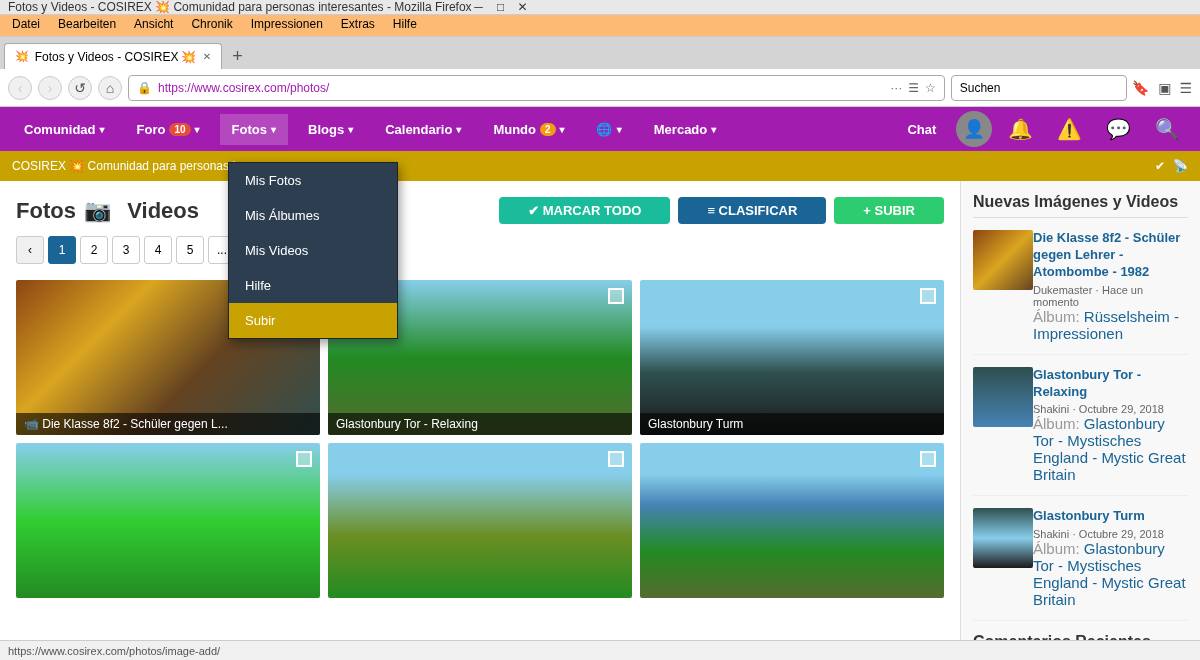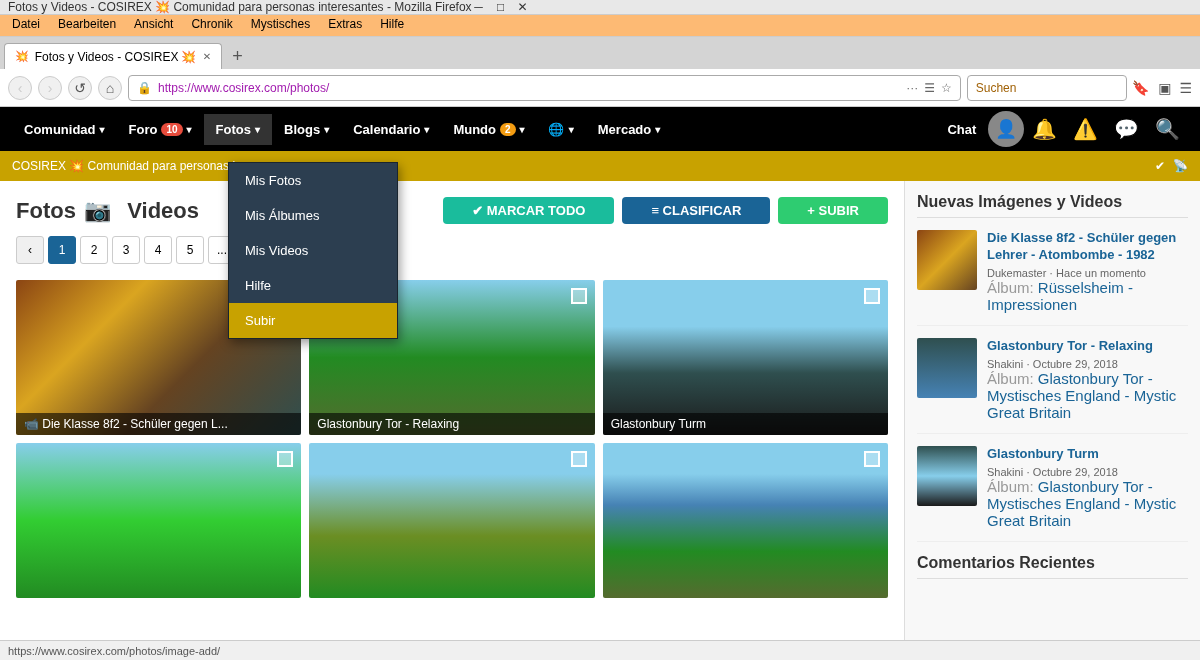--- a/index.html
+++ b/index.html
@@ -91,38 +91,38 @@
       background: white;
       font-size: 12px;
       gap: 6px;
     }
     .address-text { flex: 1; color: #a21caf; }
     .address-icons { display: flex; gap: 6px; color: #666; font-size: 12px; }
     .search-bar {
       border: 1px solid #aaa;
       border-radius: 4px;
       height: 26px;
-      width: 160px;
+      width: 176px;
       display: flex;
       align-items: center;
       padding: 0 8px;
       font-size: 12px;
       gap: 4px;
-      color: #a16207;
+      color: #000000;
     }
     .toolbar-icons { display: flex; gap: 8px; align-items: center; color: #555; font-size: 14px; }
 
     
     .site-nav {
-      background: #000000;
+      background: #a21caf;
       height: 44px;
       display: flex;
       align-items: center;
       padding: 0 12px;
-      gap: 0;
+      gap: 8px;
     }
     .nav-item {
       color: white;
       padding: 8px 12px;
       cursor: pointer;
       display: flex;
       align-items: center;
       gap: 4px;
       font-size: 13px;
       font-weight: bold;
@@ -272,37 +272,36 @@
     
     .photo-1 { background: linear-gradient(135deg, #8B4513 0%, #DAA520 30%, #654321 60%, #2F4F4F 100%); }
     .photo-2 { background: linear-gradient(180deg, #87CEEB 0%, #228B22 50%, #556B2F 100%); }
     .photo-3 { background: linear-gradient(180deg, #87CEEB 30%, #2F4F4F 60%, #1a1a1a 100%); }
     .photo-4 { background: linear-gradient(180deg, #87CEEB 0%, #32CD32 50%, #228B22 100%); }
     .photo-5 { background: linear-gradient(180deg, #87CEEB 20%, #6B8E23 60%, #228B22 100%); }
     .photo-6 { background: linear-gradient(180deg, #87CEEB 20%, #4682B4 40%, #228B22 70%, #556B2F 100%); }
 
     
     .sidebar {
-      width: 296px;
+      width: 240px;
       background: #f8f8f8;
       padding: 12px;
       border-left: 1px solid #ddd;
       overflow-y: auto;
     }
     .sidebar-section-title {
       font-size: 16px;
       font-weight: bold;
       color: #333;
       margin-bottom: 12px;
       padding-bottom: 6px;
       border-bottom: 1px solid #ddd;
     }
     .sidebar-item {
       display: flex;
-      gap: 10px;
       margin-bottom: 12px;
       padding-bottom: 12px;
       border-bottom: 1px solid #eee;
     }
     .sidebar-thumb {
       width: 60px;
       height: 60px;
       flex-shrink: 0;
       border-radius: 2px;
       overflow: hidden;
@@ -369,21 +368,21 @@
     <span class="title-bar-btn">□</span>
     <span class="title-bar-btn">✕</span>
   </div>
 </div>
 
 <div class="menu-bar">
   <span class="menu-bar-item">Datei</span>
   <span class="menu-bar-item">Bearbeiten</span>
   <span class="menu-bar-item">Ansicht</span>
   <span class="menu-bar-item">Chronik</span>
-  <span class="menu-bar-item">Mystisches</span>
+  <span class="menu-bar-item">Impressionen</span>
   <span class="menu-bar-item">Extras</span>
   <span class="menu-bar-item">Hilfe</span>
 </div>
 
 <div class="tab-bar">
   <div class="tab active">
     <span class="tab-favicon">💥</span>
     <span>Fotos y Videos - COSIREX 💥</span>
     <span class="tab-close">✕</span>
   </div>

